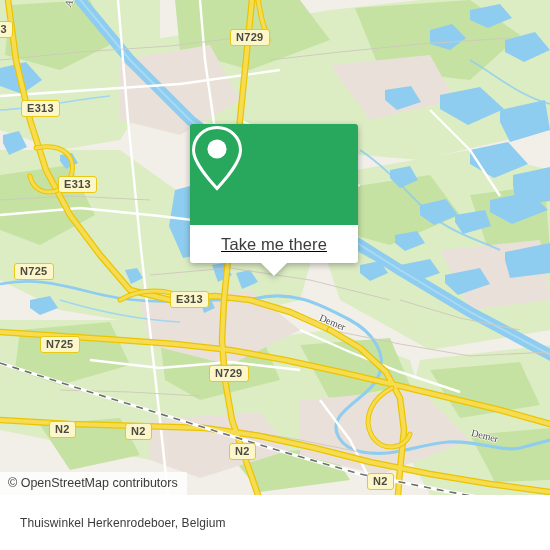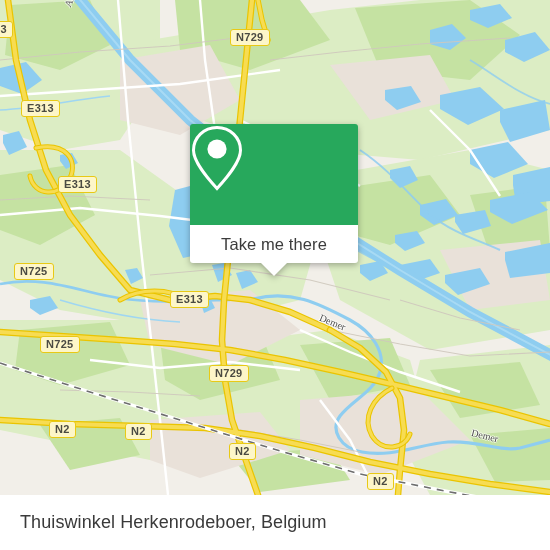--- a/index.html
+++ b/index.html
@@ -67,20 +67,21 @@
     border-radius:3px 3px 0 0;
     display:flex;align-items:center;justify-content:center;
   }
   .pin-svg{display:block;}
   .callout-bottom{
     background:#ffffff;
     height:38px;
     border-radius:0 0 3px 3px;
     display:flex;align-items:center;justify-content:center;
     position:relative;
+    text-decoration:underline;
   }
   .callout-label{
     color:#3c3c3c;font-size:16.5px;letter-spacing:.1px;
   }
   .callout-tail{
     position:absolute;left:50%;top:100%;
     transform:translateX(-50%);
     width:0;height:0;
     border-left:13px solid transparent;
     border-right:13px solid transparent;
@@ -89,21 +90,21 @@
 
   
   .footer{
     position:absolute;left:0;top:495px;width:550px;height:55px;
     background:#ffffff;
     display:flex;align-items:center;
     box-sizing:border-box;
     padding:0 18px 0 20px;
   }
   .footer-title{
-    color:#3a3a3a;font-size:18px;letter-spacing:.1px;
+    color:#3a3a3a;font-size:12px;letter-spacing:.1px;
     flex:1;white-space:nowrap;overflow:hidden;
   }
   .brand{display:flex;align-items:center;gap:2px;}
   .brand-word{
     color:#231f20;font-size:31px;font-weight:bold;
     letter-spacing:-1.1px;line-height:31px;
   }
 </style>
 </head>
 <body>
@@ -283,20 +284,21 @@
     <div class="shield" style="left:209px;top:365px;">N729</div>
     <div class="shield" style="left:49px;top:421px;">N2</div>
     <div class="shield" style="left:125px;top:423px;">N2</div>
     <div class="shield" style="left:229px;top:443px;">N2</div>
     <div class="shield" style="left:367px;top:473px;">N2</div>
 
     <div class="waterlabel" style="left:62px;top:4px;transform:rotate(-66deg);transform-origin:left top;">Albertkanaal</div>
     <div class="waterlabel" style="left:322px;top:312px;transform:rotate(22deg);transform-origin:left top;">Demer</div>
     <div class="waterlabel" style="left:473px;top:427px;transform:rotate(14deg);transform-origin:left top;">Demer</div>
 
+    <div class="attrib">© OpenStreetMap contributors</div>
 
     <div class="callout">
       <div class="callout-top">
         <span>
           <svg class="pin-svg" width="54" height="68" viewBox="0 0 54 68">
             <path d="M27 3.5 C13.8 3.5 3.5 13.6 3.5 26.2 C3.5 38 17.5 54 27 64.5
                      C36.5 54 50.5 38 50.5 26.2 C50.5 13.6 40.2 3.5 27 3.5 Z" fill="none" stroke="#ffffff" stroke-width="3"></path>
             <circle cx="27" cy="25" r="9.6" fill="#ffffff"></circle>
           </svg>
         </span>

